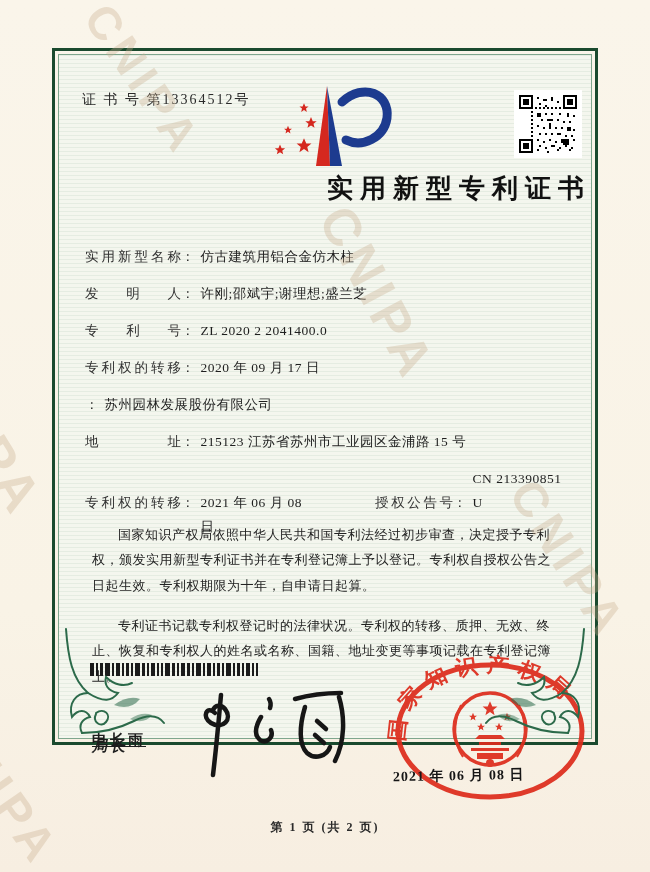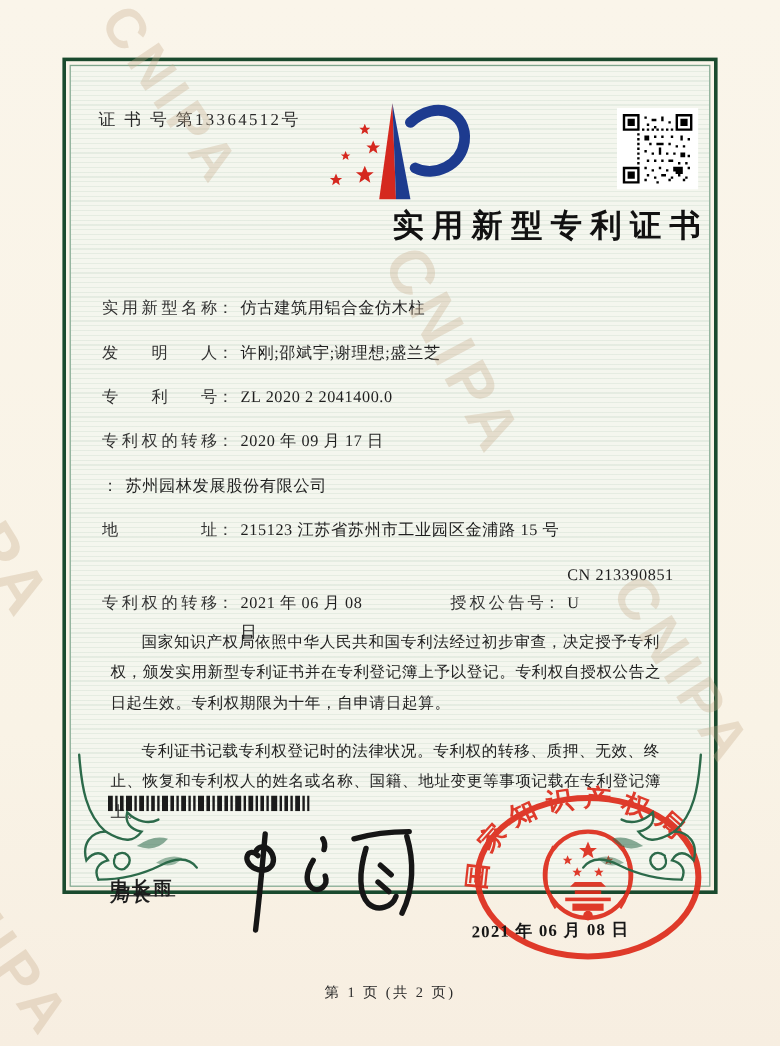--- a/index.html
+++ b/index.html
@@ -37,21 +37,21 @@
   .frow{display:flex;align-items:baseline;line-height:24px;margin-bottom:13px;font-size:13.5px;color:#262626;}
   .flabel{display:inline-block;width:96px;text-align:justify;text-align-last:justify;color:#333;flex:none;}
   .fcolon{flex:none;color:#333;}
   .fvalue{margin-left:6px;letter-spacing:0.5px;color:#1f1f1f;}
   .pair2{margin-left:58px;display:flex;align-items:flex-end;}
   .pair2 .flabel{width:78px;}
   .paras{left:18px;top:452px;width:496px;font-size:13px;line-height:1.95;color:#222;}
   .paras p{margin:15px;text-indent:2em;letter-spacing:0.5px;}
   .signer{left:33px;font-family:"Liberation Sans", sans-serif;font-weight:bold;font-size:15px;letter-spacing:3px;color:#1d1d1d;}
   .seal-date{left:334px;top:712px;font-size:14px;font-weight:bold;letter-spacing:1px;color:#161616;transform:rotate(-1deg);}
-  .footer{left:0;top:764px;width:100%;text-align:center;font-size:12px;letter-spacing:2px;color:#2a2a2a;}
+  .footer{left:0;top:764px;width:100%;text-align:center;font-size:12px;letter-spacing:2px;color:#2a2a2a;font-weight:bold;}
   svg{display:block;}
 </style>
 </head>
 <body>
 
 <div class="page">
 
   <div class="frame">
     <div class="inner">
 

